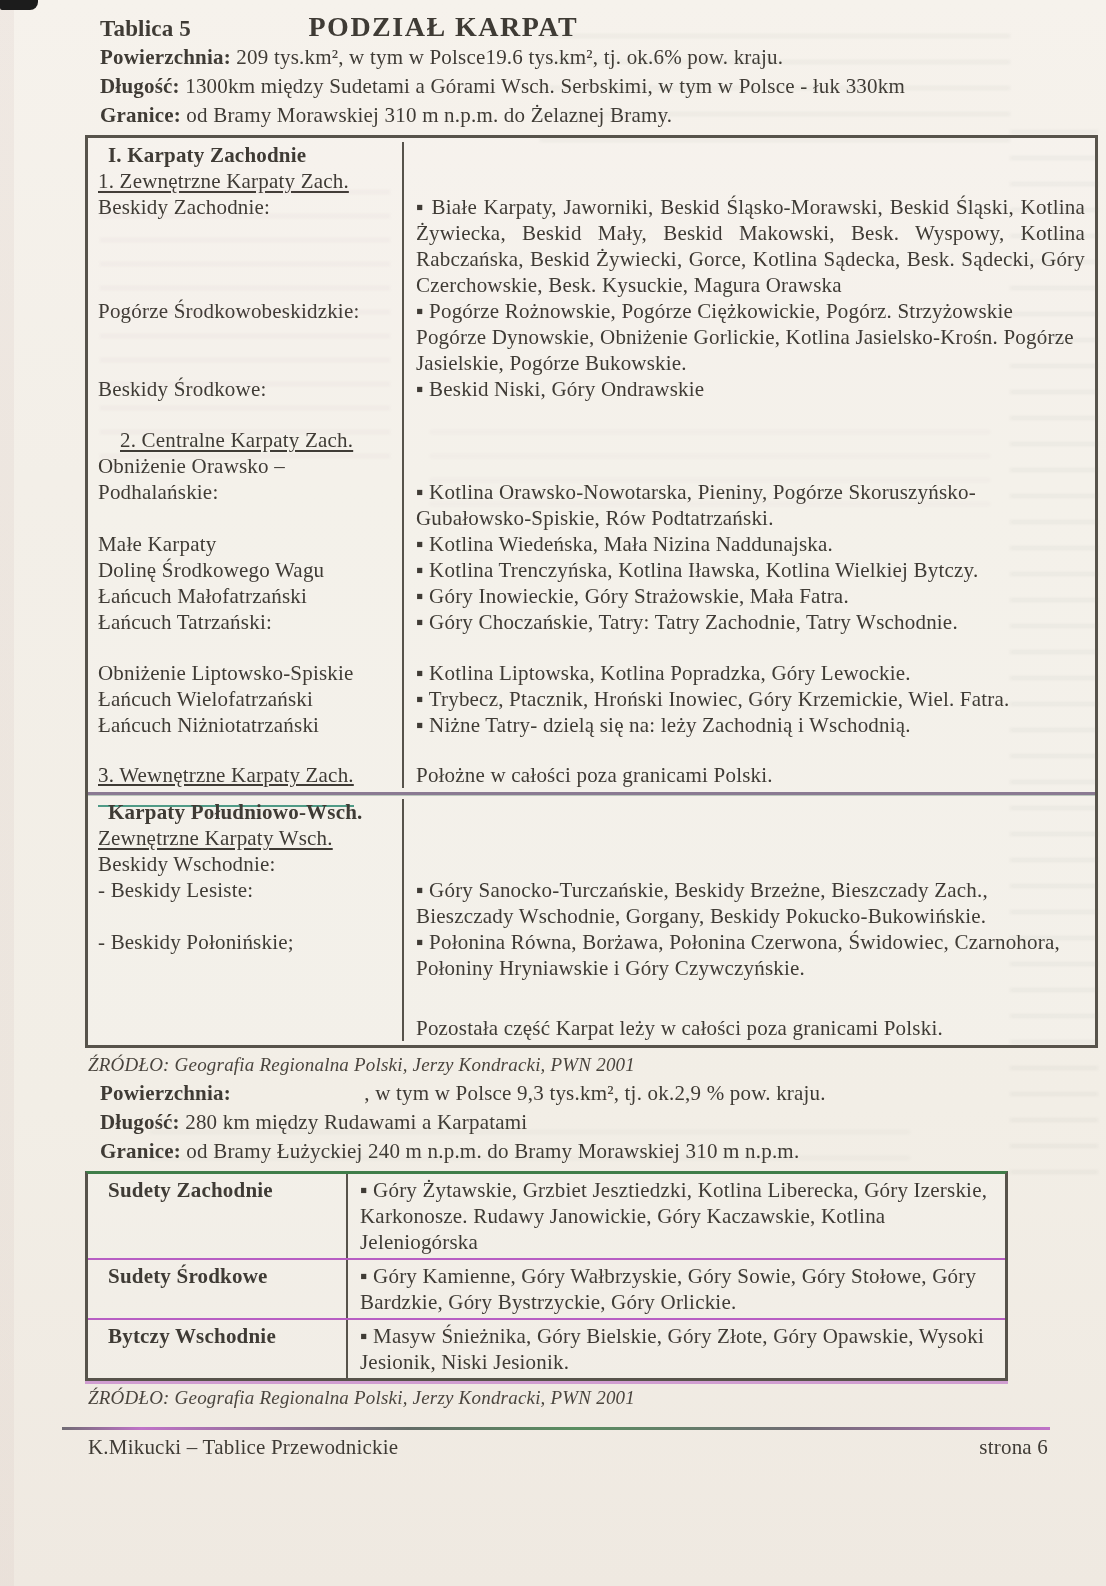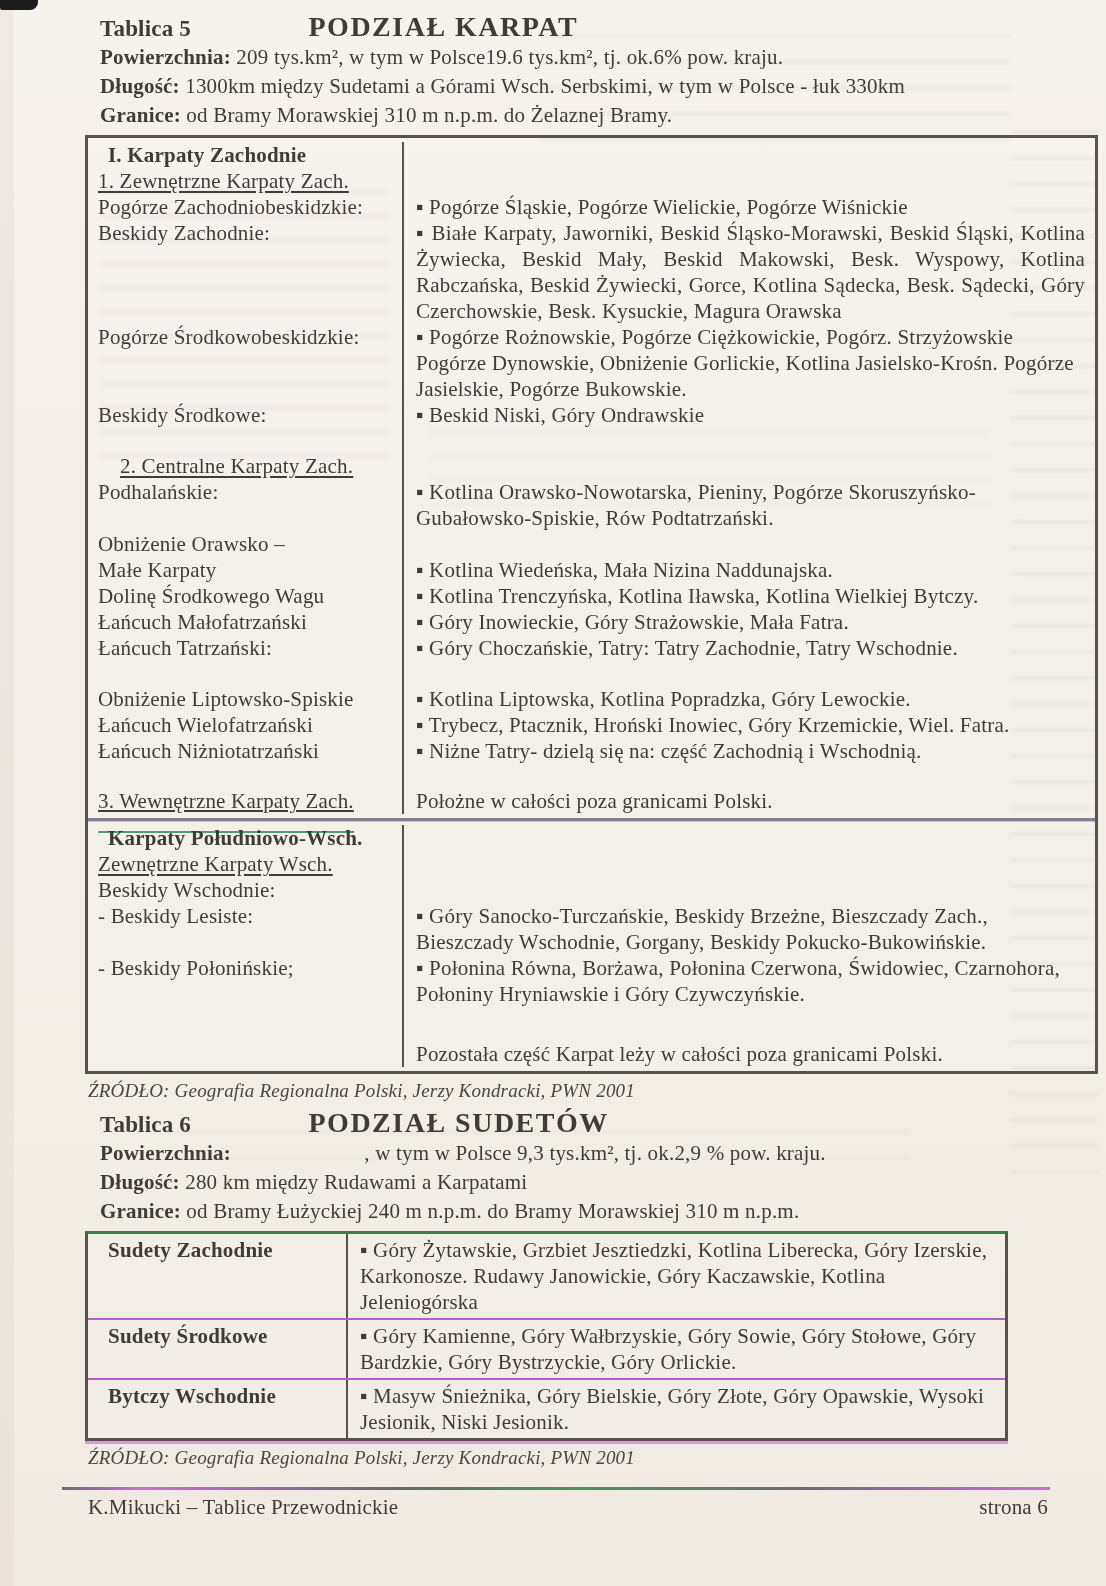--- a/index.html
+++ b/index.html
@@ -103,48 +103,44 @@
     <div class="sec">
       <div class="pair">
         <div class="lc b">I. Karpaty Zachodnie</div>
         <div class="rc"></div>
       </div>
       <div class="pair">
         <div class="lc"><span class="u">1. Zewnętrzne Karpaty Zach.</span></div>
         <div class="rc"></div>
       </div>
       <div class="pair">
-        <div class="lc">Pogórze Zachodniobeskidzkie:</div>
-        <div class="rc">▪ Pogórze Śląskie, Pogórze Wielickie, Pogórze Wiśnickie</div>
-      </div>
-      <div class="pair">
         <div class="lc">Beskidy Zachodnie:</div>
         <div class="rc justify">▪ Białe Karpaty, Jaworniki, Beskid Śląsko-Morawski, Beskid Śląski, Kotlina Żywiecka, Beskid Mały, Beskid Makowski, Besk. Wyspowy, Kotlina Rabczańska, Beskid Żywiecki, Gorce, Kotlina Sądecka, Besk. Sądecki, Góry Czerchowskie, Besk. Kysuckie, Magura Orawska</div>
       </div>
       <div class="pair">
         <div class="lc">Pogórze Środkowobeskidzkie:</div>
         <div class="rc">▪ Pogórze Rożnowskie, Pogórze Ciężkowickie, Pogórz. Strzyżowskie Pogórze Dynowskie, Obniżenie Gorlickie, Kotlina Jasielsko-Krośn. Pogórze Jasielskie, Pogórze Bukowskie.</div>
       </div>
       <div class="pair">
         <div class="lc">Beskidy Środkowe:</div>
         <div class="rc">▪ Beskid Niski, Góry Ondrawskie</div>
       </div>
       <div class="pair">
         <div class="lc gap-before-lg" style="margin-top:0;padding-top:25px;"><span class="u">2. Centralne Karpaty Zach.</span></div>
         <div class="rc"></div>
       </div>
       <div class="pair">
+        <div class="lc">Obniżenie Orawsko –</div>
+        <div class="rc"></div>
+      </div>
+      <div class="pair">
         <div class="lc">Podhalańskie:</div>
         <div class="rc">▪ Kotlina Orawsko-Nowotarska, Pieniny, Pogórze Skoruszyńsko-Gubałowsko-Spiskie, Rów Podtatrzański.</div>
       </div>
       <div class="pair">
-        <div class="lc">Obniżenie Orawsko –</div>
-        <div class="rc"></div>
-      </div>
-      <div class="pair">
         <div class="lc">Małe Karpaty</div>
         <div class="rc">▪ Kotlina Wiedeńska, Mała Nizina Naddunajska.</div>
       </div>
       <div class="pair">
         <div class="lc">Dolinę Środkowego Wagu</div>
         <div class="rc">▪ Kotlina Trenczyńska, Kotlina Iławska, Kotlina Wielkiej Bytczy.</div>
       </div>
       <div class="pair">
         <div class="lc">Łańcuch Małofatrzański</div>
         <div class="rc">▪ Góry Inowieckie, Góry Strażowskie, Mała Fatra.</div>
@@ -156,21 +152,21 @@
       <div class="pair">
         <div class="lc" style="padding-top:25px;"><span>Obniżenie Liptowsko-Spiskie</span></div>
         <div class="rc" style="padding-top:25px;"><span>▪ Kotlina Liptowska, Kotlina Popradzka, Góry Lewockie.</span></div>
       </div>
       <div class="pair">
         <div class="lc">Łańcuch Wielofatrzański</div>
         <div class="rc">▪ Trybecz, Ptacznik, Hroński Inowiec, Góry Krzemickie, Wiel. Fatra.</div>
       </div>
       <div class="pair">
         <div class="lc">Łańcuch Niżniotatrzański</div>
-        <div class="rc">▪ Niżne Tatry- dzielą się na: część Zachodnią i Wschodnią.</div>
+        <div class="rc">▪ Niżne Tatry- dzielą się na: leży Zachodnią i Wschodnią.</div>
       </div>
       <div class="pair">
         <div class="lc" style="padding-top:24px;"><span class="u-teal"><span>3. Wewnętrzne Karpaty Zach.</span></span></div>
         <div class="rc" style="padding-top:24px;"><span>Położne w całości poza granicami Polski.</span></div>
       </div>
     </div>
 
     <div class="sec-divider"></div>
 
     <div class="sec">
@@ -196,24 +192,20 @@
       </div>
       <div class="pair">
         <div class="lc" style="padding-top:34px;"><span></span></div>
         <div class="rc" style="padding-top:34px;"><span>Pozostała część Karpat leży w całości poza granicami Polski.</span></div>
       </div>
     </div>
   </div>
 
   <div class="source">ŹRÓDŁO:  Geografia Regionalna Polski, Jerzy  Kondracki, PWN 2001</div>
 
-  <div class="t-head t-head2">
-    <span class="t-label">Tablica 6</span>
-    <span class="t-title">PODZIAŁ SUDETÓW</span>
-  </div>
   <div class="meta-line">
     <span class="lab">Powierzchnia:</span><span class="meta-gap"></span>
     <span>, w tym w Polsce 9,3 tys.km²,  tj. ok.2,9 % pow. kraju.</span>
   </div>
   <div class="meta-line">
     <span class="lab">Długość:</span>
     <span>280 km między Rudawami a Karpatami</span>
   </div>
   <div class="meta-line">
     <span class="lab">Granice:</span>

